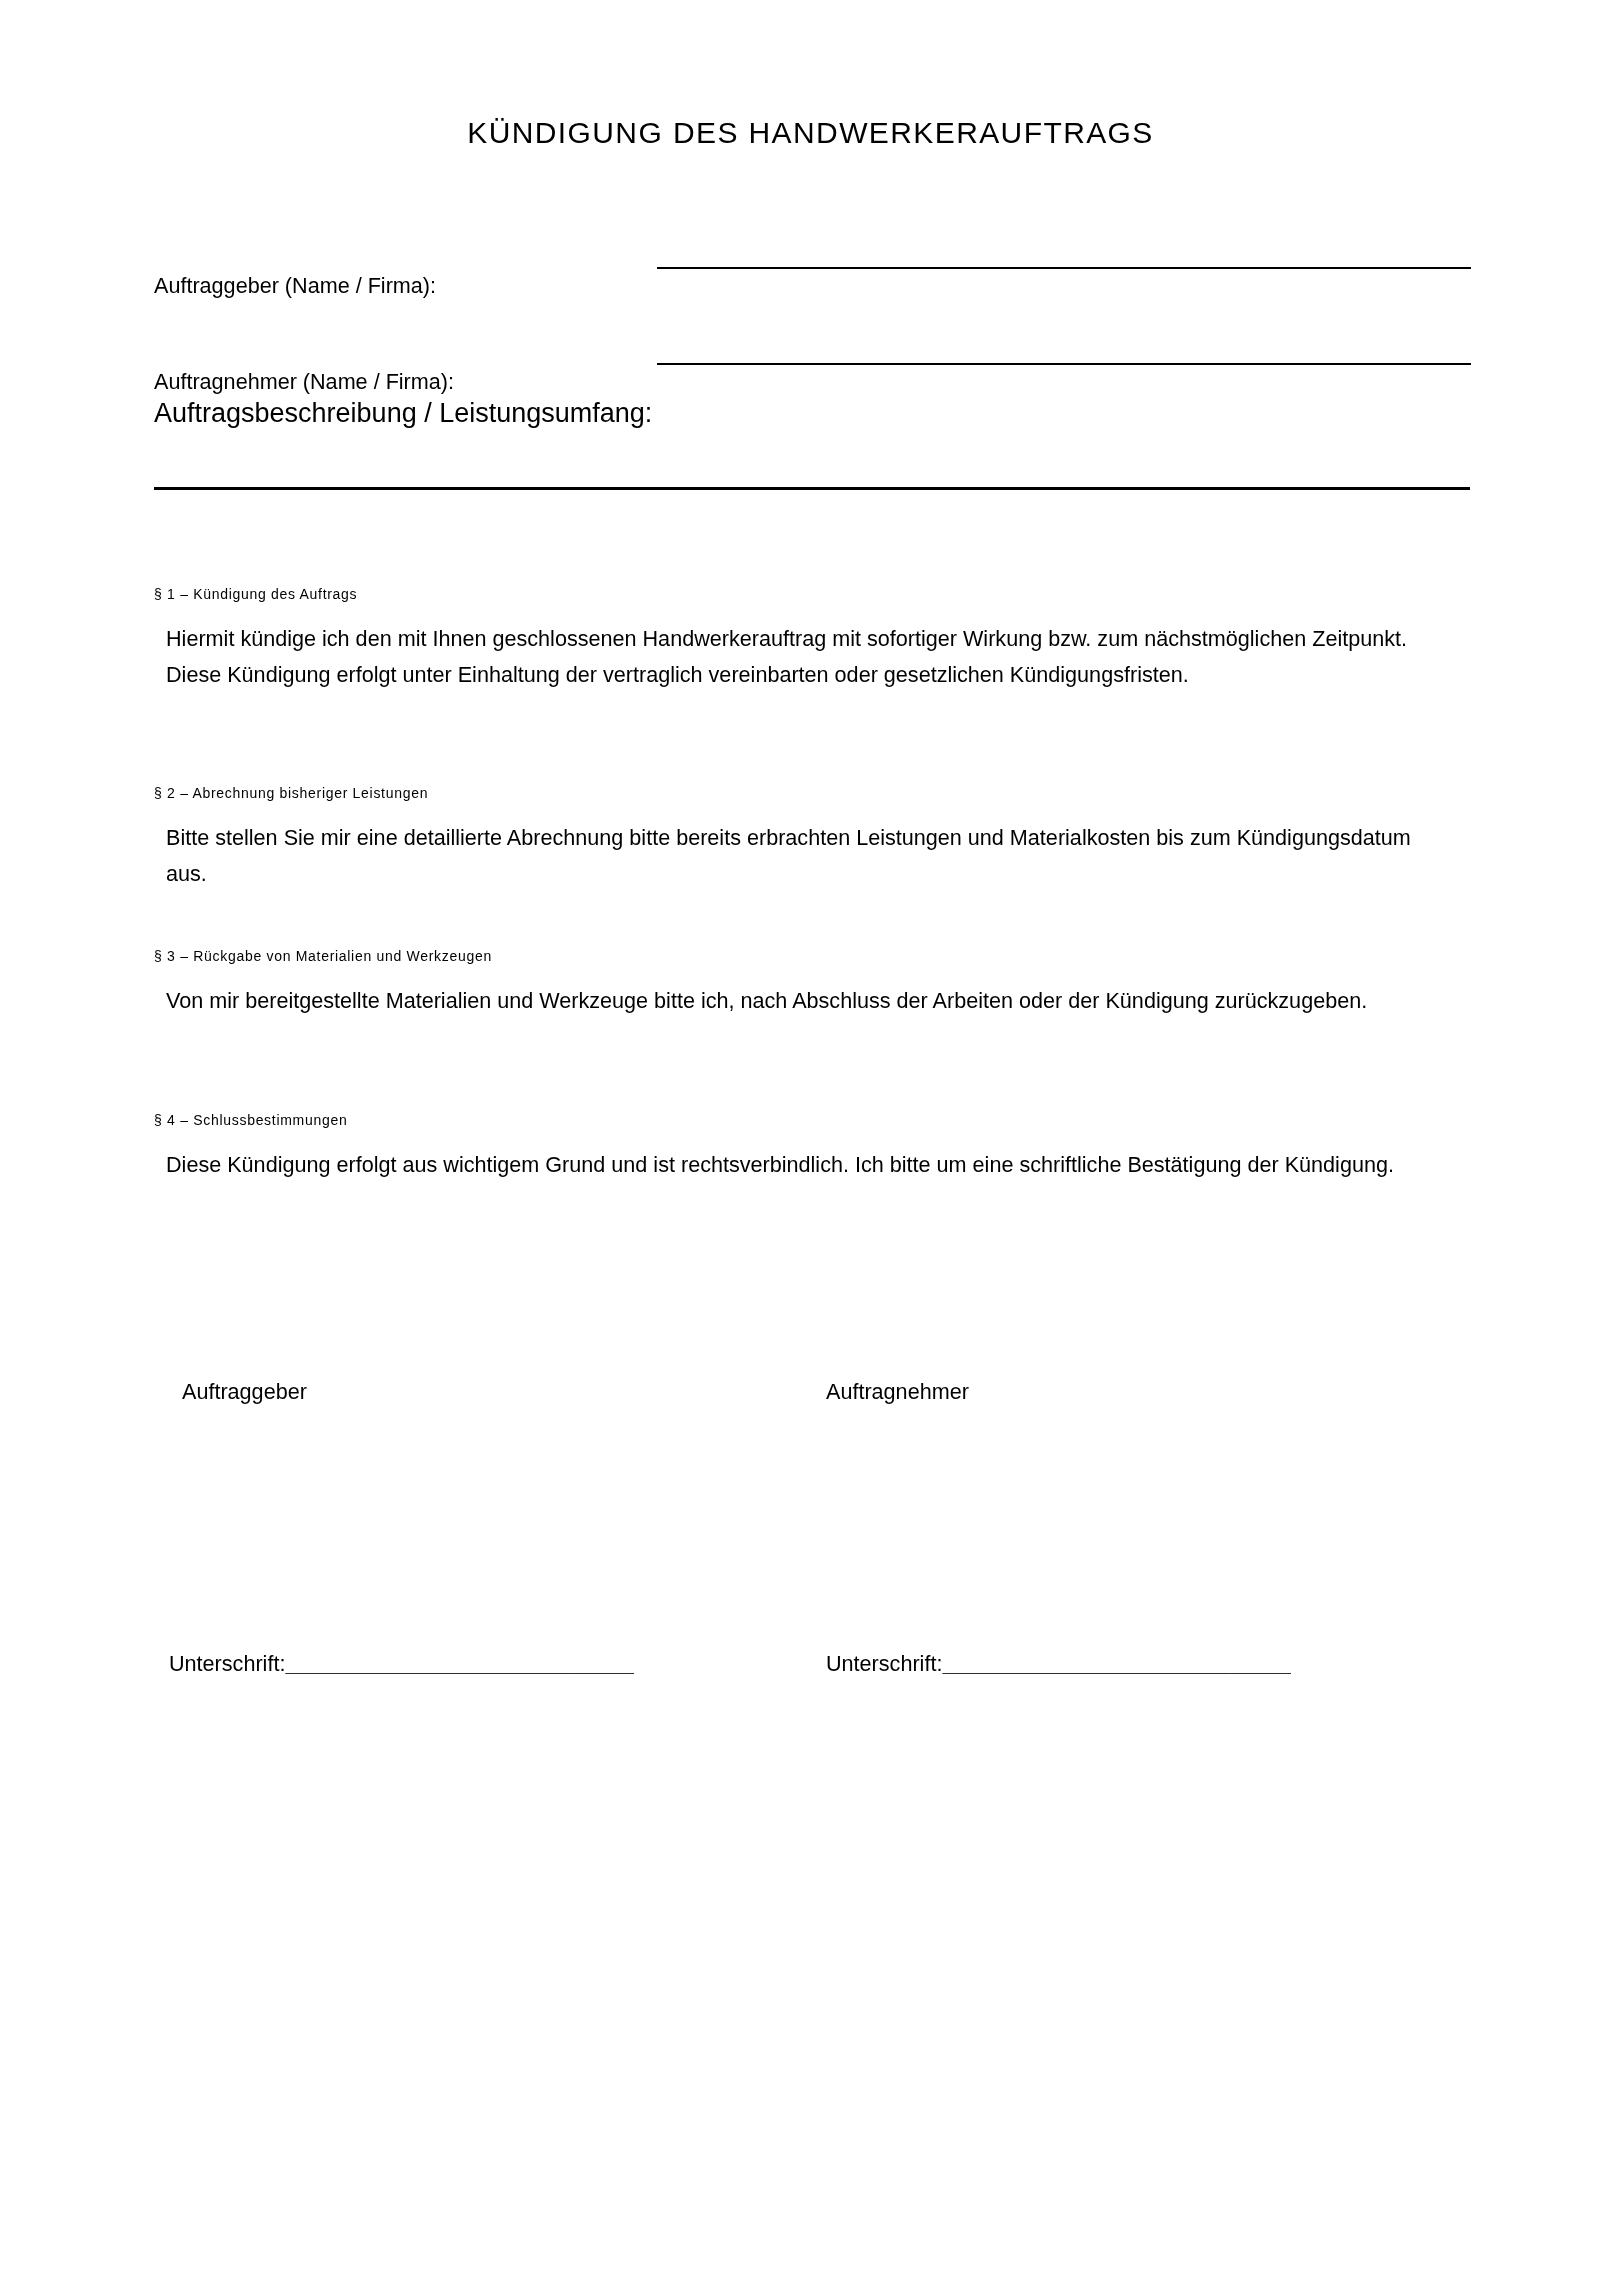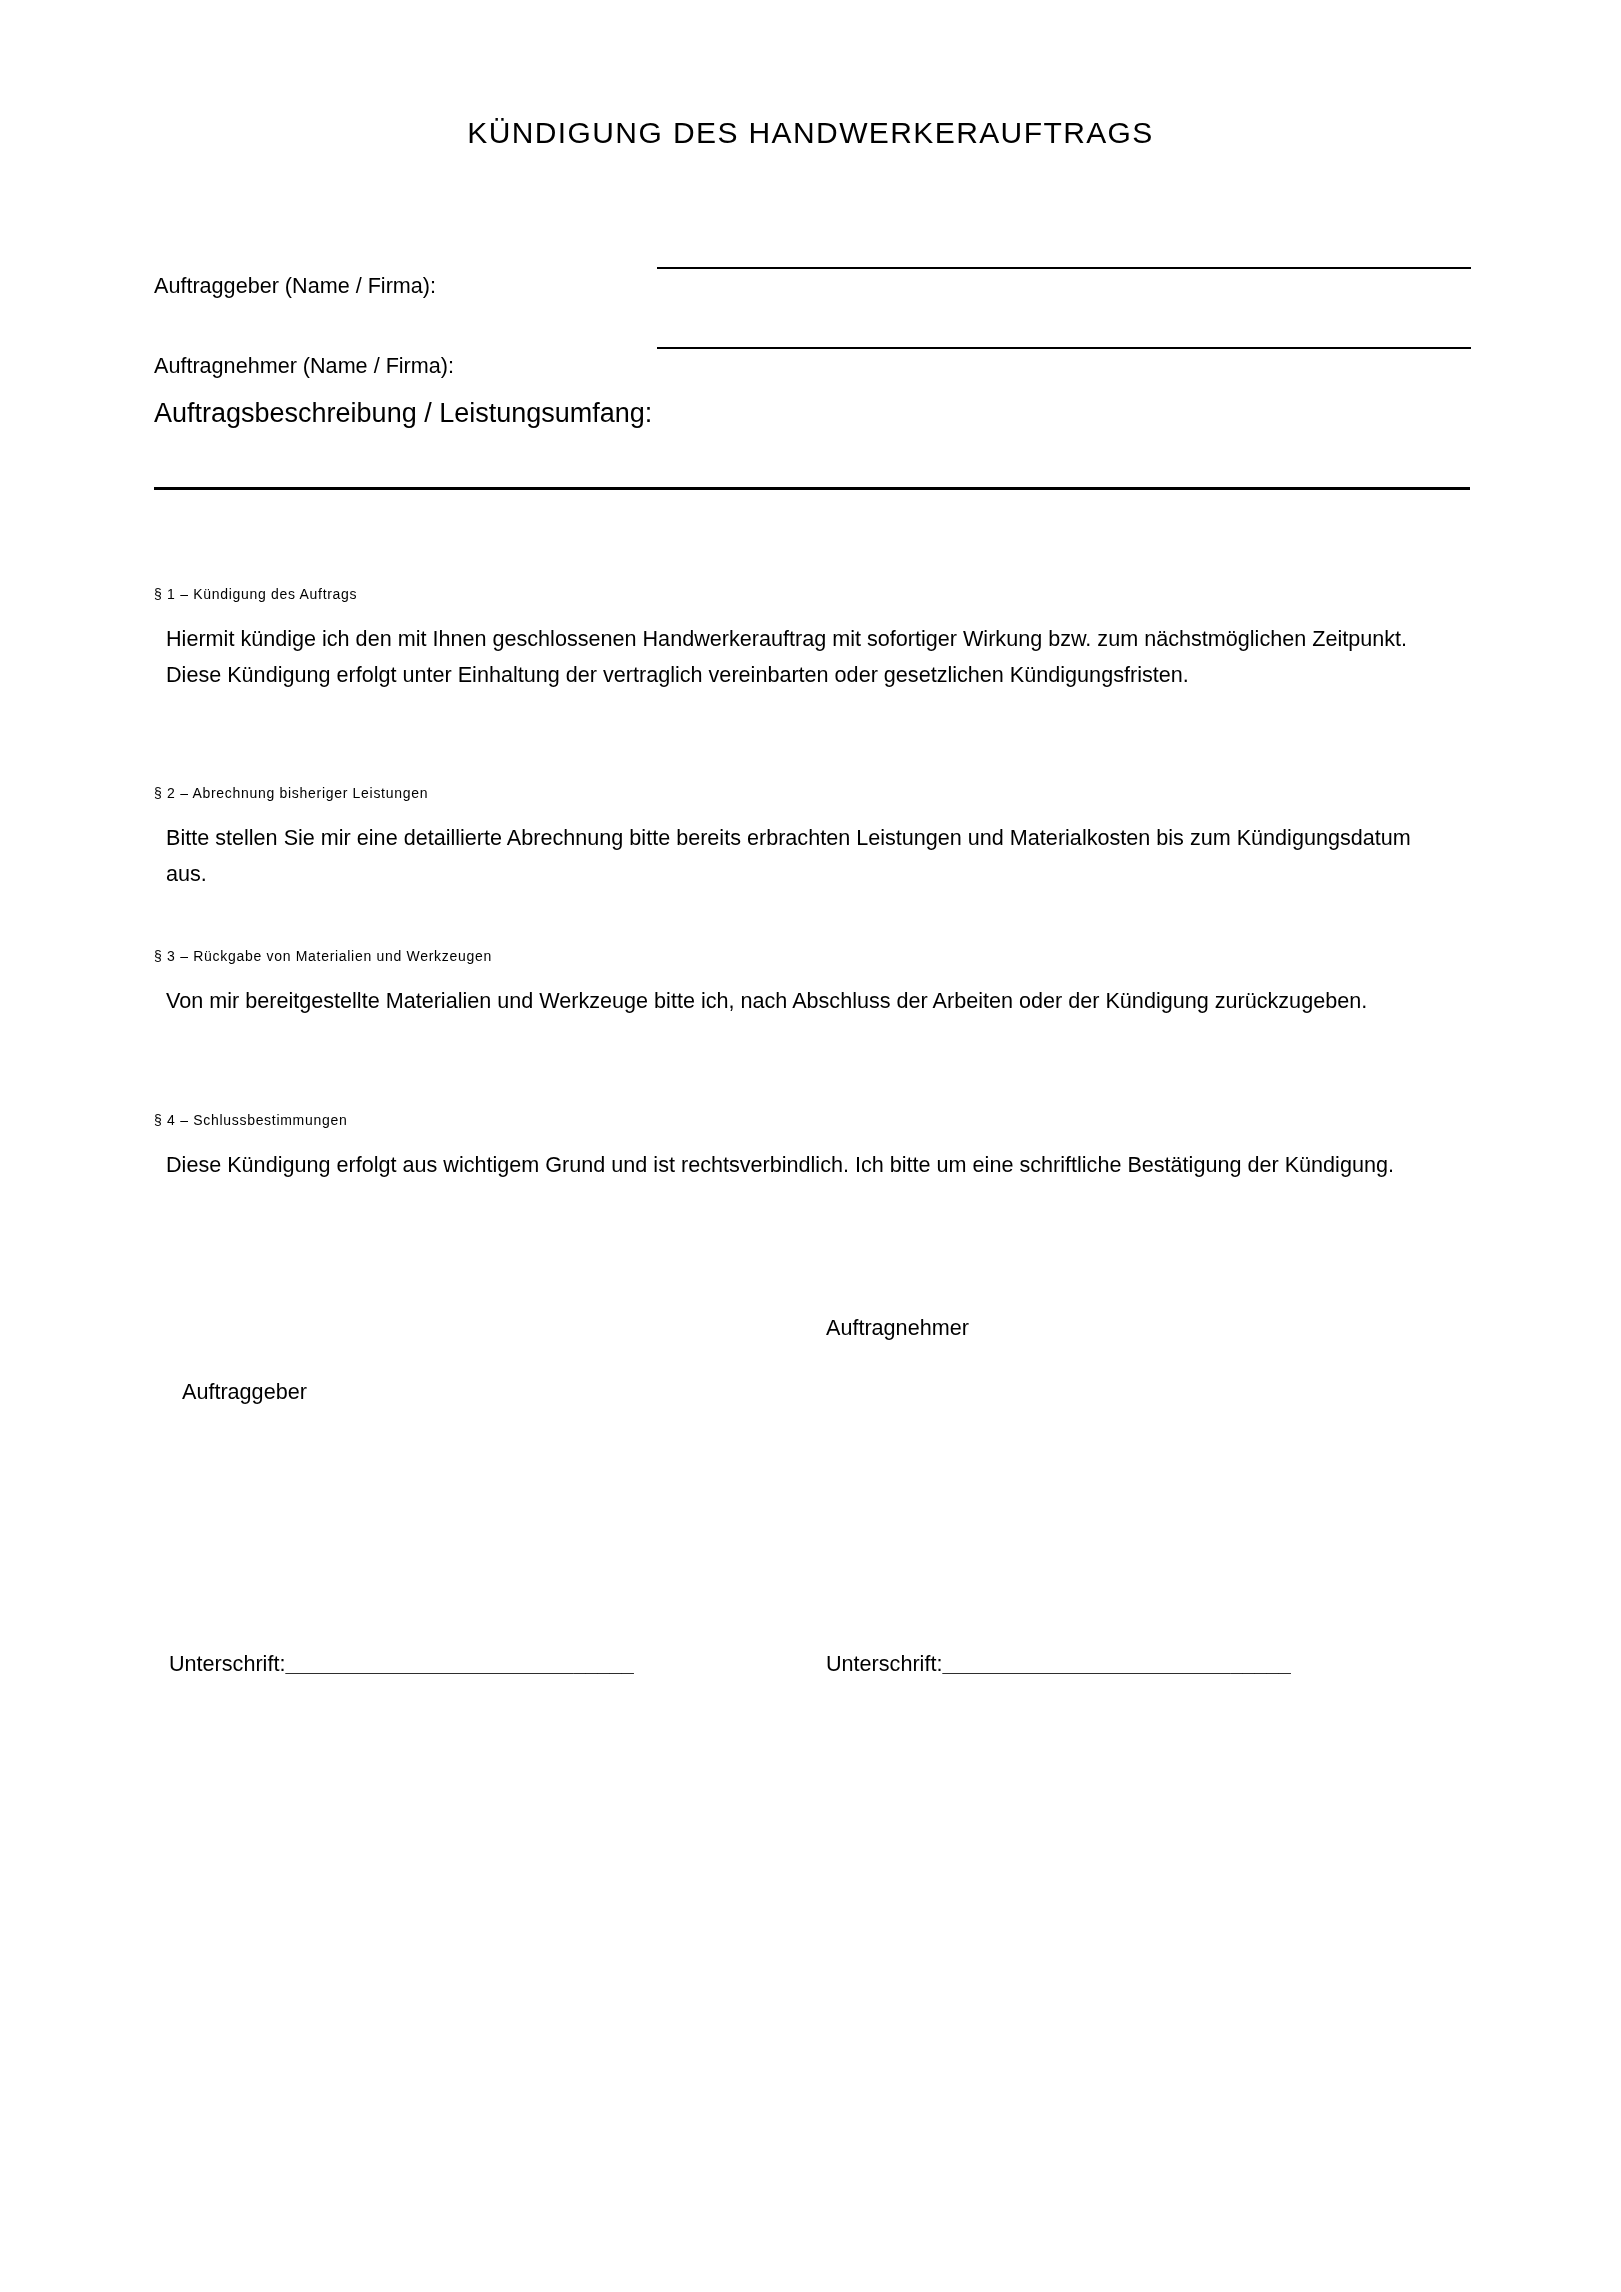--- a/index.html
+++ b/index.html
@@ -50,21 +50,21 @@
     white-space: nowrap;
     margin-top: 32px;
   }
   .field-rule {
     position: absolute;
     height: 0;
     border-bottom: 2.9px solid #000;
   }
 
   #field-auftraggeber { top: 240px; }
-  #field-auftragnehmer { top: 320px; text-align: center; }
+  #field-auftragnehmer { top: 336px; text-align: center; }
 
   .field-rule-short {
     left: 503px;
     width: 814px;
     top: 27.4px;
   }
 
   .field-block-label {
     position: absolute;
     left: 154px;
@@ -114,21 +114,21 @@
     top: 0;
     width: 1621px;
   }
   .sig-col {
     position: absolute;
     font-size: 21.6px;
     line-height: 29px;
     white-space: nowrap;
   }
   .sig-role-left  { left: 182px; top: 1377px; text-align: right; }
-  .sig-role-right { left: 826px; top: 1313px; }
+  .sig-role-right { left: 826px; top: 1377px; }
   .sig-line-left  { left: 169px; top: 1649px; }
   .sig-line-right { left: 826px; top: 1649px; }
   .sig-underscores { letter-spacing: 0px; font-weight: bold; }
 </style>
 </head>
 <body>
 
 <div class="page">
 
   <div class="doc-title">KÜNDIGUNG DES HANDWERKERAUFTRAGS</div>

